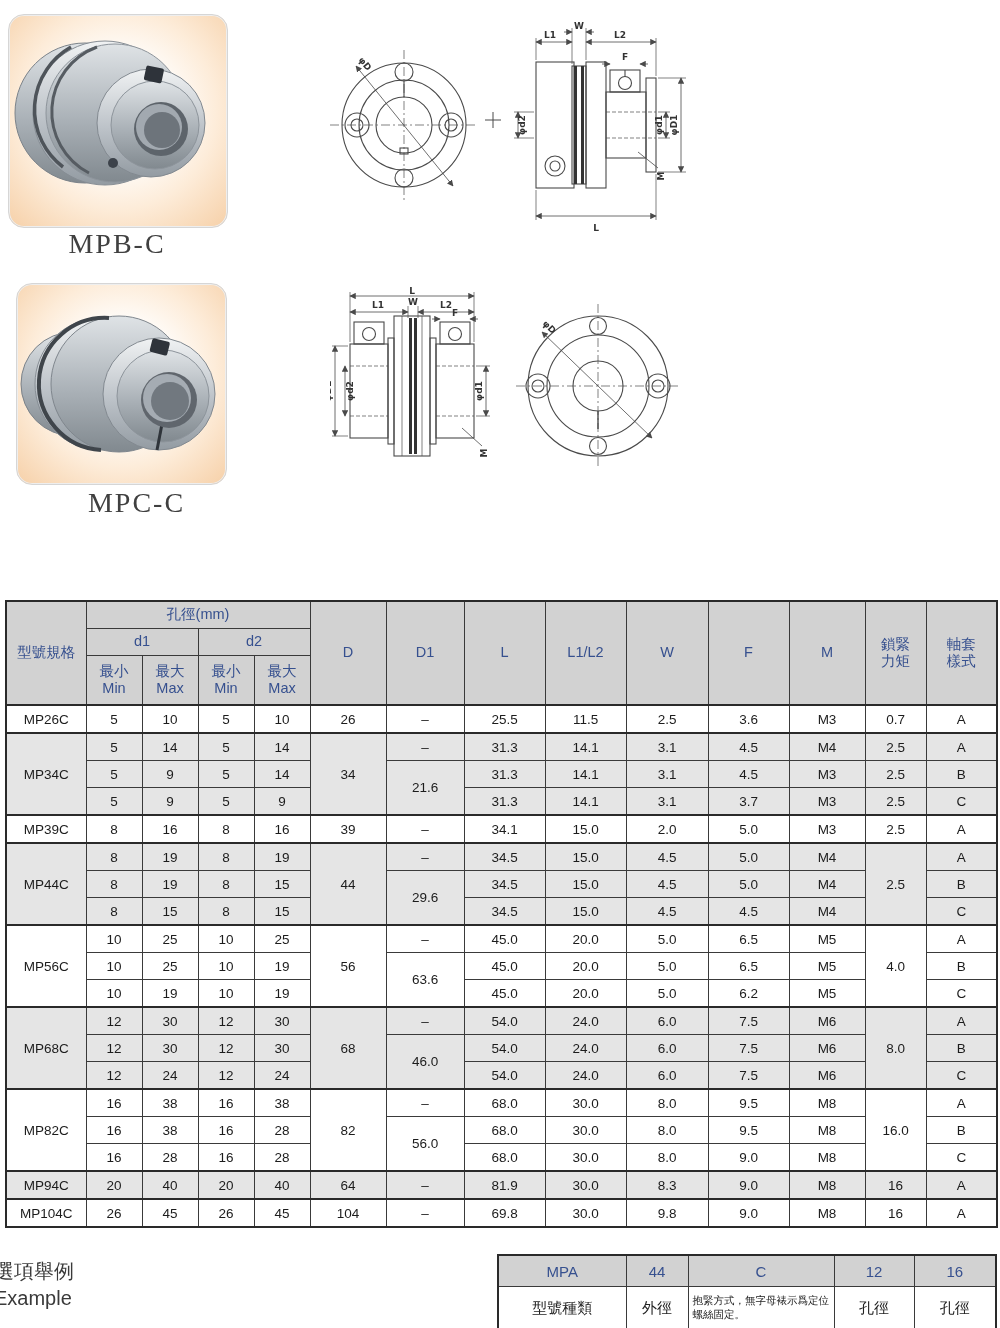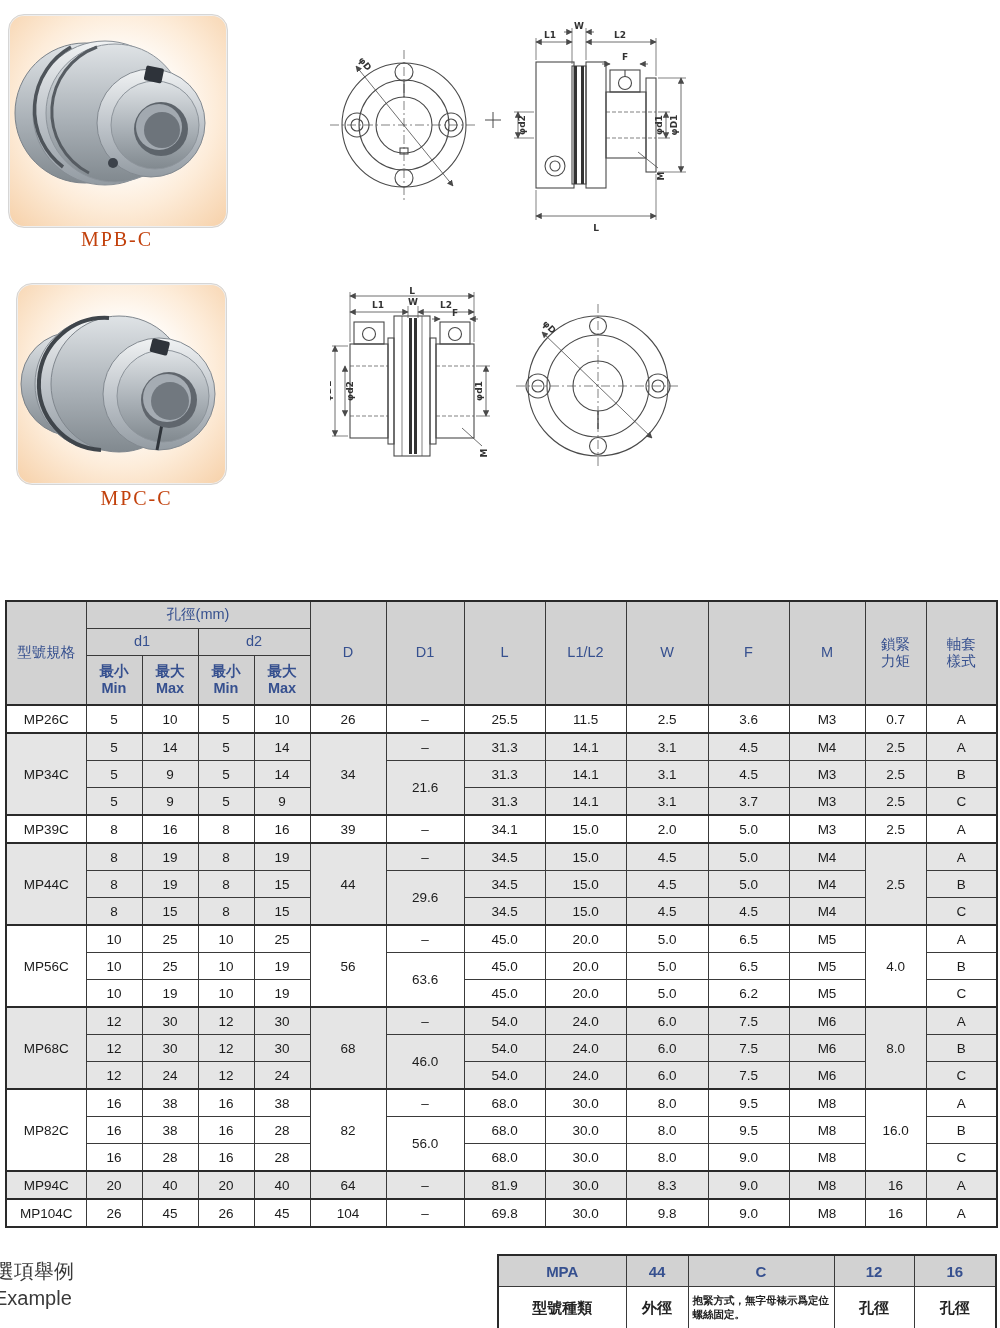--- a/index.html
+++ b/index.html
@@ -6,50 +6,50 @@
   #page{position:relative;width:1000px;height:1328px;background:#ffffff;overflow:hidden;
         font-family:"Liberation Sans","DejaVu Sans",sans-serif;color:#1c1c1c;}
 
   
   .prod-card{position:absolute;border:1px solid #d6d6d6;border-radius:16px;
      background:radial-gradient(circle at 50% 45%, #ffffff 30%, #fdecd9 62%, #f6d0a8 100%);
      box-shadow:0 0 0 1px #eee inset;overflow:hidden;}
   #card1{left:8px;top:14px;width:218px;height:212px;}
   #card2{left:16px;top:283px;width:209px;height:200px;}
   .prod-label{position:absolute;text-align:center;font-family:"Liberation Serif","DejaVu Serif",serif;
-     font-size:20px;letter-spacing:2px;color:#c2410c;}
+     font-size:28px;letter-spacing:2px;color:#404040;}
   #label1{left:8px;top:228px;width:218px;}
   #label2{left:32px;top:487px;width:209px;}
 
   
   .drawing{position:absolute;}
   #draw1{left:322px;top:20px;}
   #draw2{left:330px;top:286px;}
   .dim-txt{font-family:"DejaVu Sans",sans-serif;font-size:9px;font-weight:bold;fill:#333;}
 
   
   #spec-wrap{position:absolute;left:5px;top:600px;}
   table.spec{border-collapse:collapse;table-layout:fixed;width:991px;}
   table.spec th,table.spec td{border:1px solid #3a3a3a;text-align:center;vertical-align:middle;
      padding:0;overflow:hidden;}
   table.spec{border:2px solid #2a2a2a;}
   table.spec thead th{background:#d2d2d2;color:#36508f;font-weight:normal;font-size:14.5px;line-height:1.2;}
   table.spec thead tr.h1 th{height:26px;}
   table.spec thead tr.h2 th{height:26px;}
-  table.spec thead tr.h3 th{height:48px;font-weight:bold;}
+  table.spec thead tr.h3 th{height:48px;}
   table.spec thead{border-bottom:2px solid #2a2a2a;}
   table.spec tbody td{height:26px;font-size:13.5px;background:#ffffff;color:#1c1c1c;}
   table.spec tbody tr.shade td{background:#e5e5e5;}
   table.spec tbody tr.gtop td{border-top:2px solid #2a2a2a;}
 
   
   #example-title{position:absolute;left:-6px;top:1258px;font-size:20px;color:#3a3a3a;line-height:1.35;}
   #example-wrap{position:absolute;left:497px;top:1254px;}
   table.ex{border-collapse:collapse;table-layout:fixed;width:498px;border:2px solid #2a2a2a;}
-  table.ex td{border:1px solid #3a3a3a;text-align:center;vertical-align:middle;padding:0 3px;font-weight:bold;}
+  table.ex td{border:1px solid #3a3a3a;text-align:center;vertical-align:middle;padding:0 3px;}
   table.ex tr.top td{background:#d2d2d2;color:#36508f;height:30px;font-size:15px;}
   table.ex tr.bot td{background:#fff;height:42px;font-size:15px;color:#222;}
   table.ex tr.bot td.small{font-size:10.5px;line-height:1.3;text-align:left;padding:0 4px;}
 </style>
 </head>
 <body>
 
 <div id="page">
 
   <div id="card1" class="prod-card">

